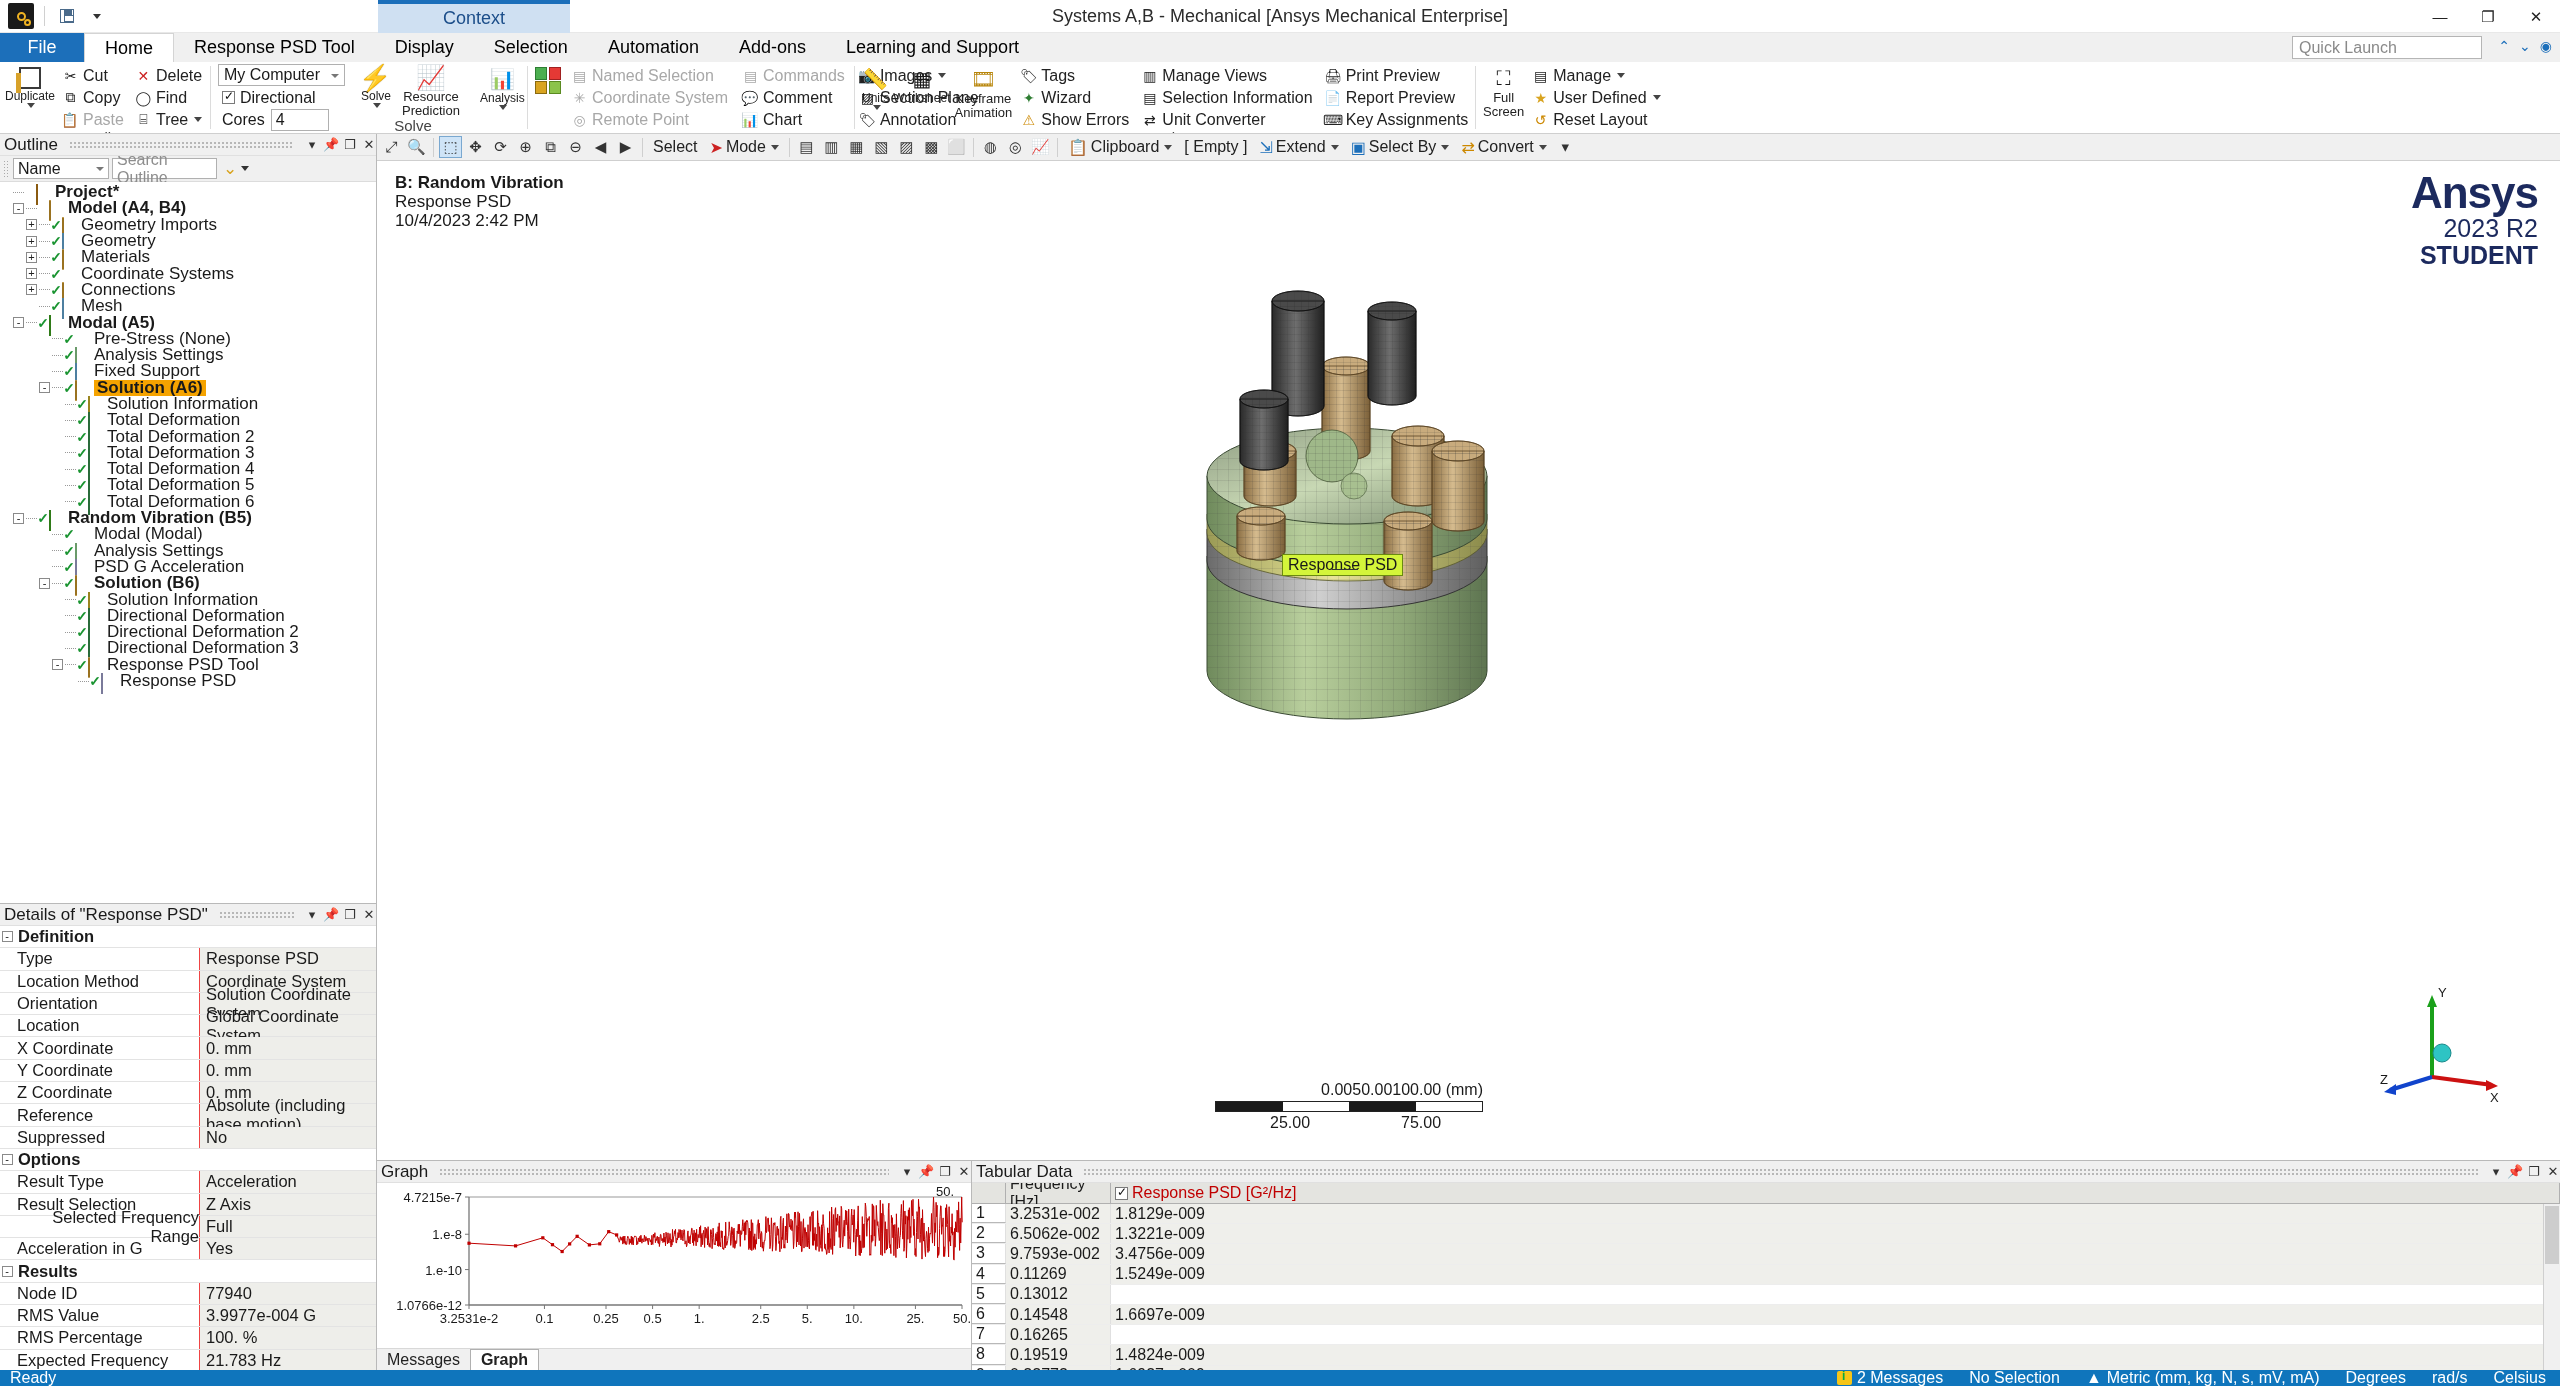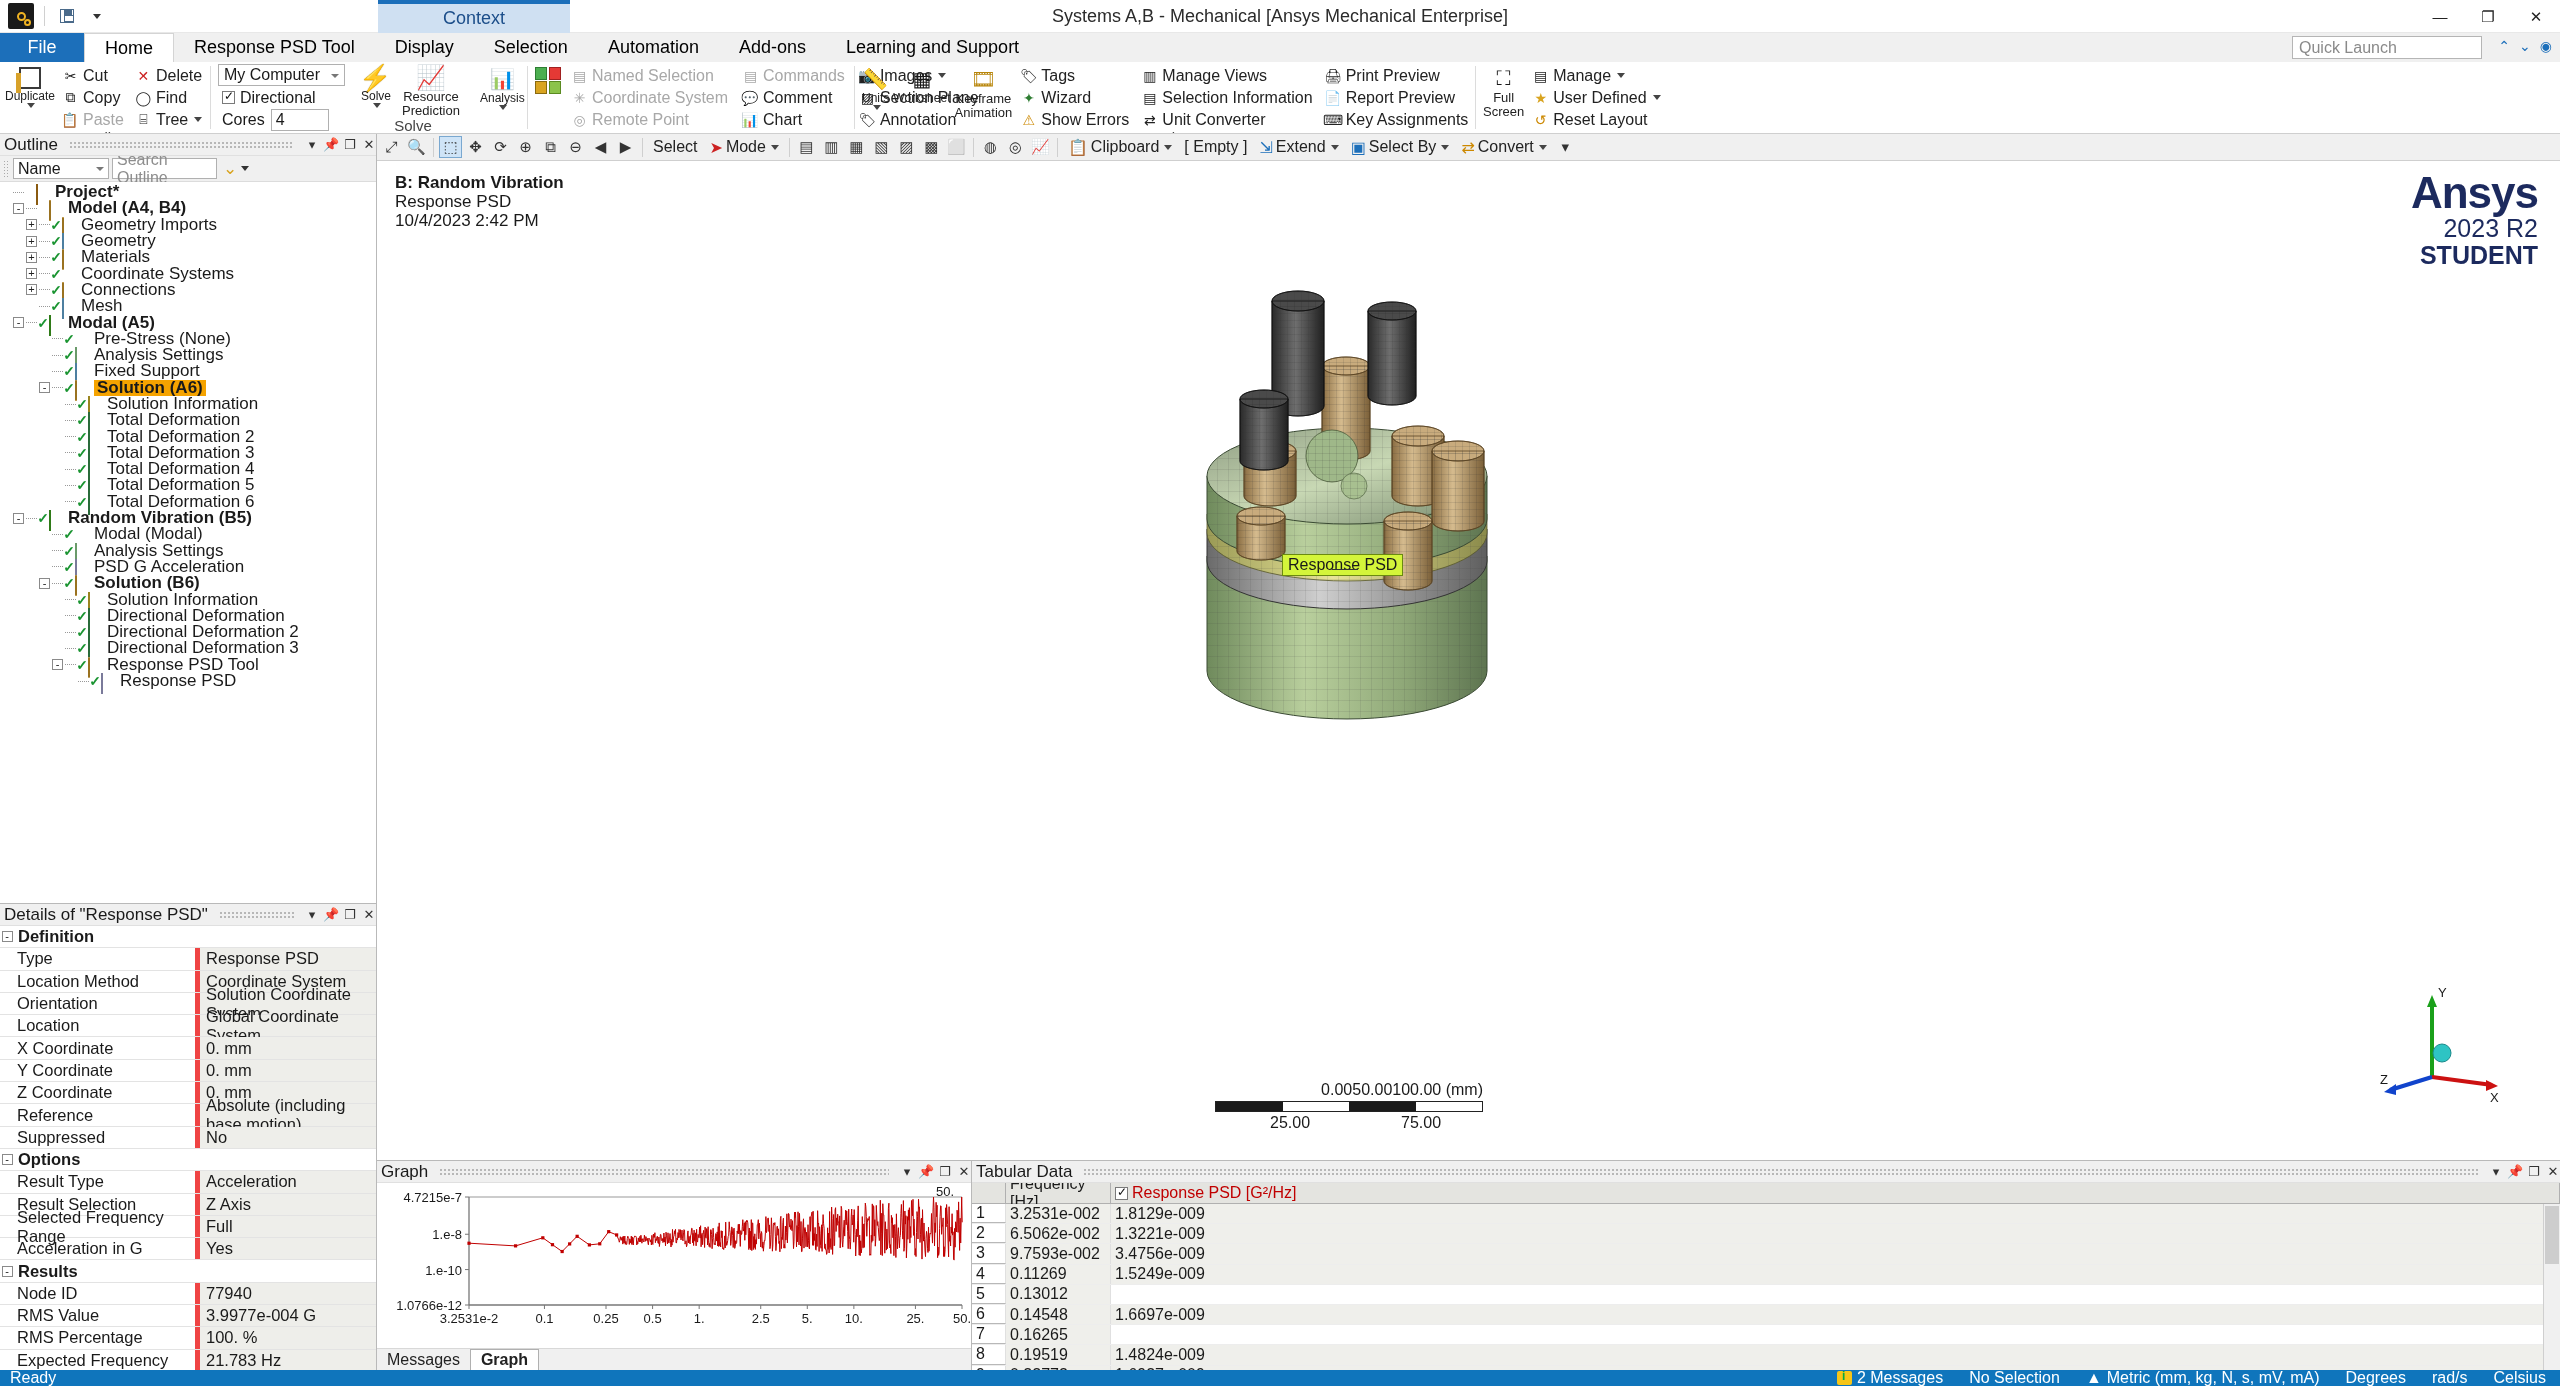--- a/index.html
+++ b/index.html
@@ -162,21 +162,21 @@
   .details { height:467px; flex:none; display:flex; flex-direction:column;
     border-top:1px solid #b9b9b9; background:#fff; }
   .dtable { flex:1; overflow:hidden; font-size:16.5px; }
   .drow { display:flex; height:22.3px; align-items:stretch; border-bottom:1px solid #e3e3e3; }
   .drow.cat { background:#ffffff; }
   .dcat-exp { width:14px; display:flex; align-items:center; justify-content:center; flex:none; }
   .dcat-exp .bx { width:11px;height:11px;border:1px solid #8a8a8a;background:#fff;
     display:flex;align-items:center;justify-content:center;font-size:11px;line-height:9px; }
   .dcat-label { font-weight:bold; font-size:16.5px; display:flex; align-items:center; padding-left:4px; }
   .dkey { width:200px; flex:none; padding-left:17px; display:flex; align-items:center;
-    border-right:5px solid #ef4444; }
+    border-right:1px solid #ef4444;text-align:right; }
   .dval { flex:1; padding-left:6px; display:flex; align-items:center; background:#eeeeea; }
 
   
   .viewport { flex:1; position:relative; background:#ffffff; min-width:0;
     display:flex; flex-direction:column; }
   .vtoolbar { height:27px; background:#f0f0f0; border-bottom:1px solid #cfcfcf;
     display:flex; align-items:center; gap:2px; padding:0 3px; flex:none; }
   .vtb { width:23px; height:22px; display:flex; align-items:center; justify-content:center;
     font-size:15px; color:#333; }
   .vtb.act { background:#cfe4f7; border:1px solid #7aa8d0; }

